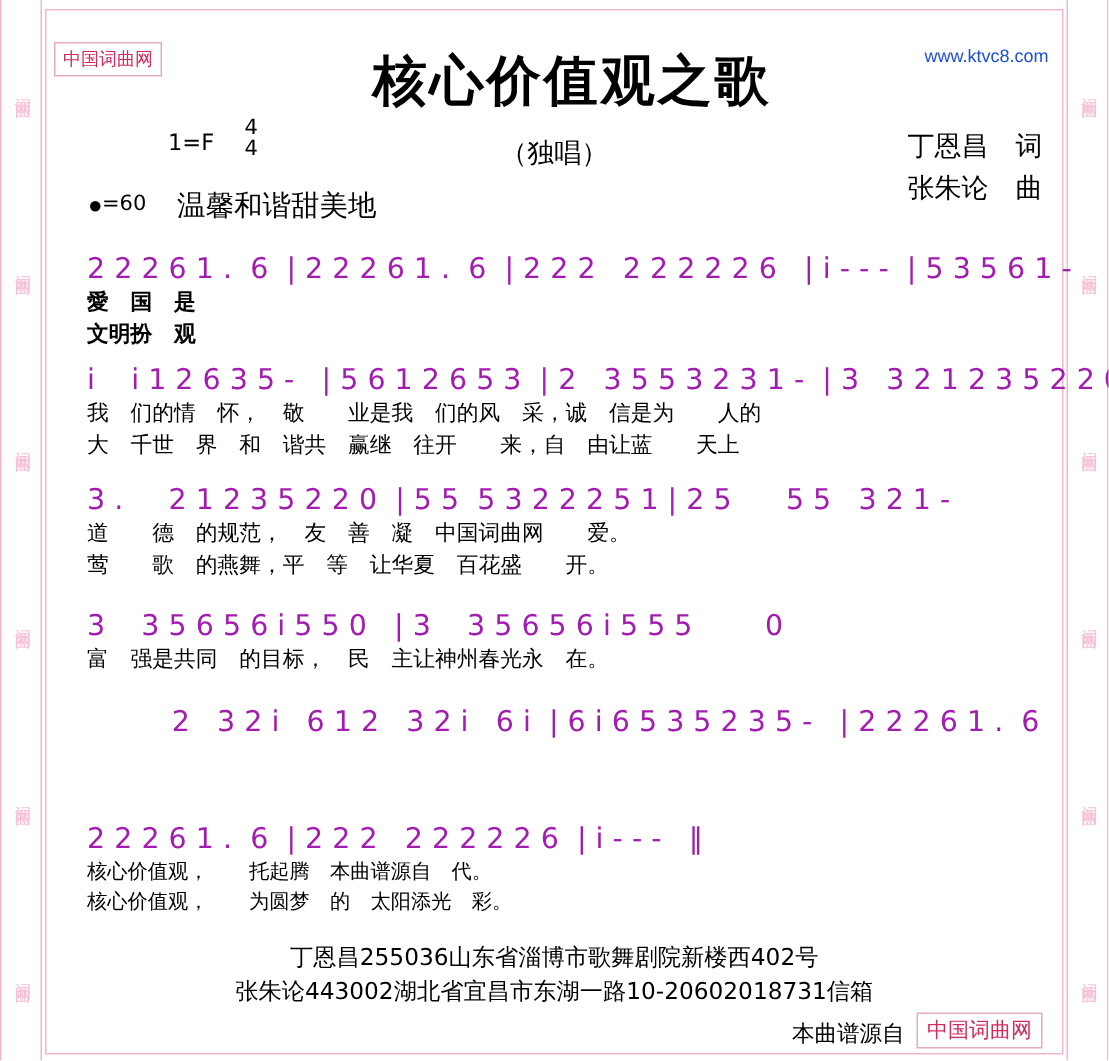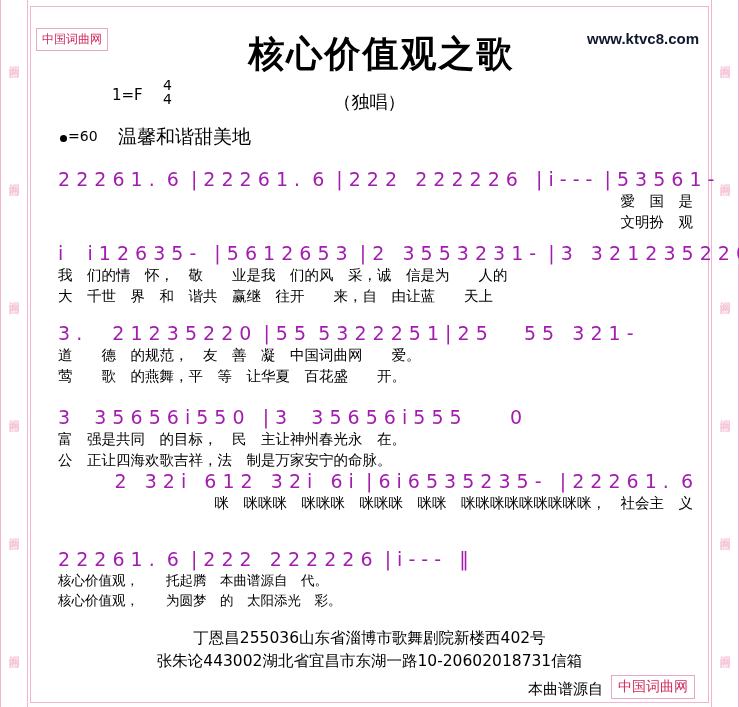--- a/index.html
+++ b/index.html
@@ -63,24 +63,23 @@
     padding: 2px 5px;
     font-size: 12px;
     color: #d02a5e;
     background: #fff;
     letter-spacing: 0px;
   }
   .site-url {
     position: absolute;
     right: 40px;
     top: 30px;
-    font-size: 15px;
-    color: #0f172a;
+    font-size: 12px;
+    color: #1d4ed8;
     font-family: "Liberation Sans", sans-serif;
-    font-weight: bold;
   }
   .title {
     position: absolute;
     left: 0;
     right: 0;
     top: 30px;
     text-align: center;
     font-size: 36px;
     font-weight: bold;
     color: #000;
@@ -166,21 +165,22 @@
   }
   .lyric {
     font-family: "DejaVu Sans", sans-serif;
     font-size: 14.5px;
     white-space: pre;
     color: #000;
     margin-top: 2px;
     letter-spacing: 0px;
   }
   .lyric.right {
-    text-align: right;
+    text-align: left;
+    font-weight: bold;
   }
   .lyric.small {
     font-size: 13.5px;
   }
   
   .footer {
     position: absolute;
     left: 0; right: 0;
     bottom: 34px;
     text-align: center;
@@ -239,20 +239,24 @@
   <div class="meter">
     <span class="num">4</span>
     <span>4</span>
   </div>
 
   <div class="tempo">
     <span class="note-dot"></span><span>=60</span>
   </div>
   <div class="expression">温馨和谐甜美地</div>
 
+  <div class="credits">
+    <div class="row">丁恩昌　词</div>
+    <div class="row">张朱论　曲</div>
+  </div>
 
   <div class="system" style="top:168px;">
     <div class="notes">2 2 2 6 1 .  6  | 2 2 2 6 1 .  6  | 2 2 2   2 2 2 2 2 6   | i - - -  | 5 3 5 6 1 -</div>
     <div class="lyric right">愛　国　是</div>
     <div class="lyric right">文明扮　观</div>
   </div>
 
   <div class="system" style="top:242px;">
     <div class="notes">i    i 1 2 6 3 5 -   | 5 6 1 2 6 5 3  | 2   3 5 5 3 2 3 1 -  | 3   3 2 1 2 3 5 2 2 0</div>
     <div class="lyric">我　们的情　怀，　敬　　业是我　们的风　采，诚　信是为　　人的</div>
@@ -261,26 +265,24 @@
 
   <div class="system" style="top:322px;">
     <div class="notes">3 .     2 1 2 3 5 2 2 0  | 5 5  5 3 2 2 2 5 1 | 2 5      5 5   3 2 1 -</div>
     <div class="lyric">道　　德　的规范，　友　善　凝　中国词曲网　　爱。</div>
     <div class="lyric">莺　　歌　的燕舞，平　等　让华夏　百花盛　　开。</div>
   </div>
 
   <div class="system" style="top:406px;">
     <div class="notes">3    3 5 6 5 6 i 5 5 0   | 3    3 5 6 5 6 i 5 5 5        0</div>
     <div class="lyric">富　强是共同　的目标，　民　主让神州春光永　在。</div>
-    <div class="lyric">公　正让四海欢歌吉祥，法　制是万家安宁的命脉。</div>
   </div>
 
   <div class="system" style="top:470px;text-align:right;">
     <div class="notes">2   3 2 i   6 1 2   3 2 i   6 i  | 6 i 6 5 3 5 2 3 5 -   | 2 2 2 6 1 .  6</div>
-    <div class="lyric">咪　咪咪咪　咪咪咪　咪咪咪　咪咪　咪咪咪咪咪咪咪咪咪，　社会主　义</div>
   </div>
 
   <div class="system" style="top:548px;">
     <div class="notes">2 2 2 6 1 .  6  | 2 2 2   2 2 2 2 2 6  | i - - -   ‖</div>
     <div class="lyric small">核心价值观，　　托起腾　本曲谱源自　代。</div>
     <div class="lyric small">核心价值观，　　为圆梦　的　太阳添光　彩。</div>
   </div>
 
   <div class="footer">
     <div>丁恩昌255036山东省淄博市歌舞剧院新楼西402号</div>

